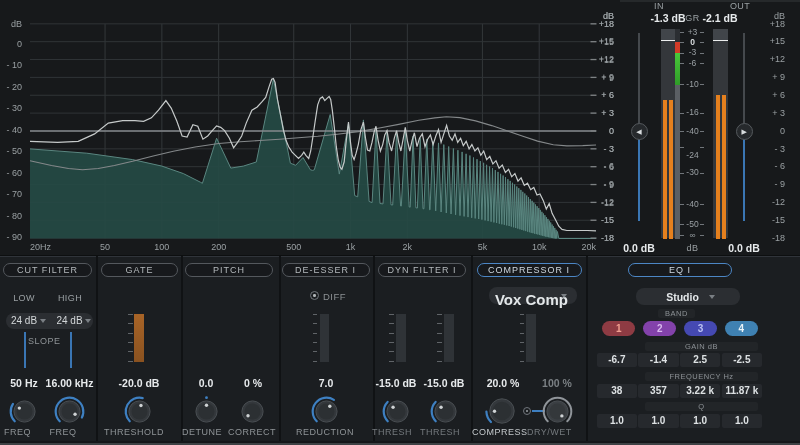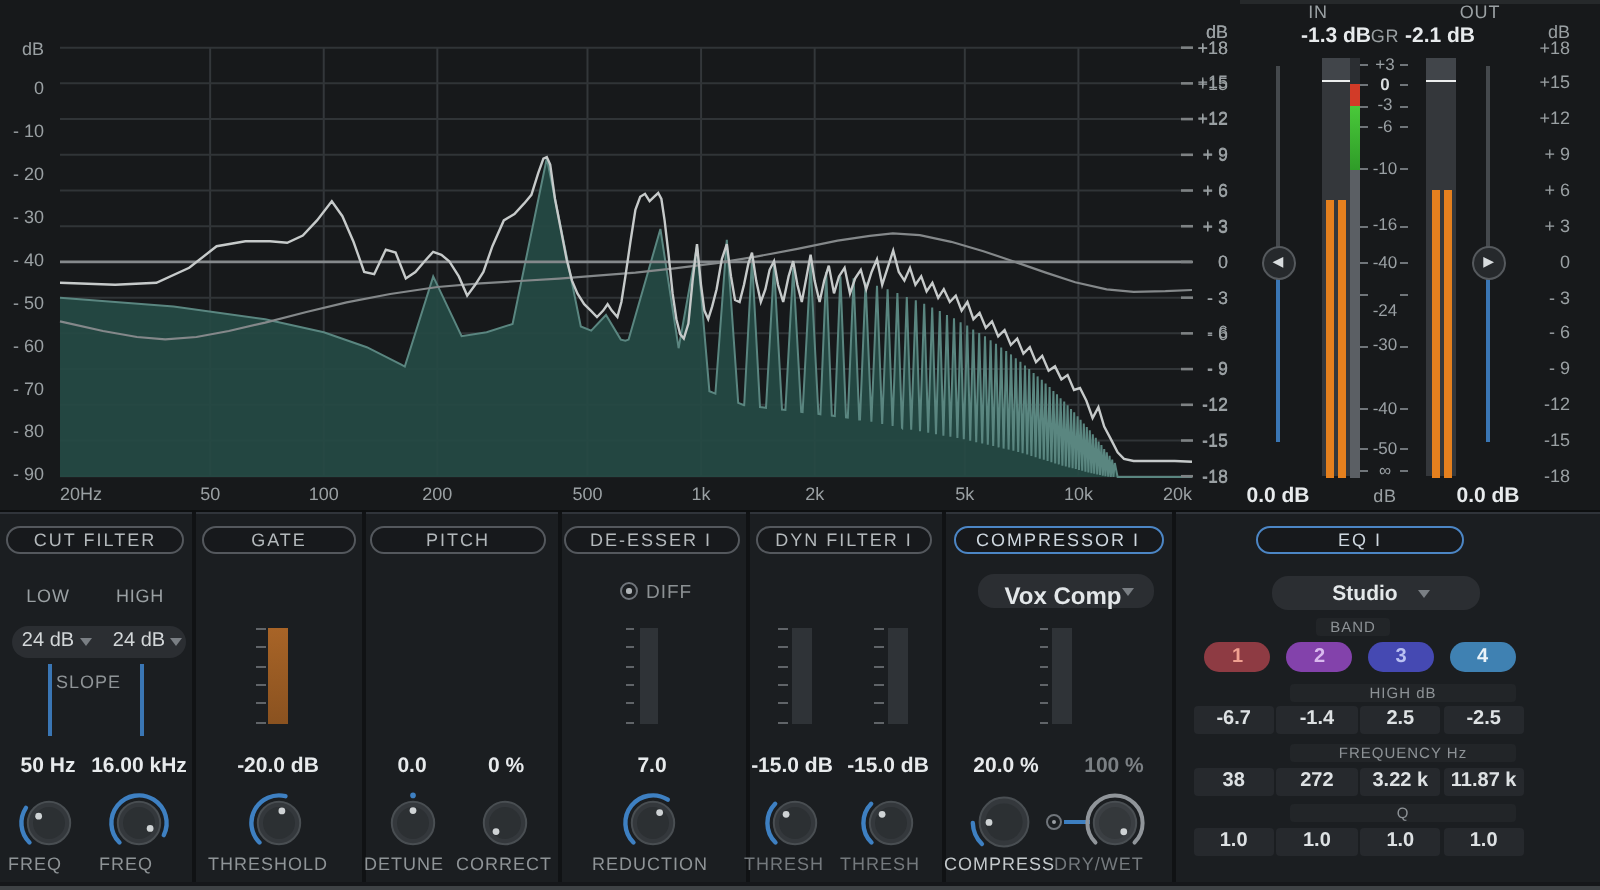--- a/index.html
+++ b/index.html
@@ -304,21 +304,21 @@
         <div style="top: 37.2px;"></div>
         <div style="top: 46.5px;"></div>
       </div>
     <div class="mbar" style="left:443.5px;top:58px;width:10px"></div>
     <div class="val" style="left:366px;top:121px;width:60px">-15.0 dB</div>
     <div class="val" style="left:414px;top:121px;width:60px">-15.0 dB</div>
     <div class="knoblbl" style="left:372px;top:171px;width:50px;color:#74797d">THRESH</div>
     <div class="knoblbl" style="left:420px;top:171px;width:50px;color:#74797d">THRESH</div>
 
     <div class="pill" style="left:489px;top:31.3px;width:88px;height:16.5px"></div>
-    <div class="abs" style="left:494px;top:34.5px;width:75px;text-align:center;color:#e3e7e9;font-size:12px;font-weight:700">Vox Comp</div>
+    <div class="abs" style="left:494px;top:34.5px;width:75px;text-align:center;color:#e3e7e9;font-size:15px;font-weight:700">Vox Comp</div>
     <div class="caret" style="left:561px;top:37.5px"></div>
     <div class="ticks" style="left:519.5px;top:58px">
         <div style="top: 0px;"></div>
         <div style="top: 9.3px;"></div>
         <div style="top: 18.6px;"></div>
         <div style="top: 27.9px;"></div>
         <div style="top: 37.2px;"></div>
         <div style="top: 46.5px;"></div>
       </div>
     <div class="mbar" style="left:526px;top:58px;width:10px"></div>
@@ -334,31 +334,31 @@
     <div class="pill" style="left:636px;top:32px;width:104px;height:16.5px"></div>
     <div class="abs" style="left:645px;top:35px;width:75px;text-align:center;color:#e3e7e9;font-size:10.5px;font-weight:700">Studio</div>
     <div class="caret" style="left:708.5px;top:38.5px"></div>
     <div class="hdr" style="left:658px;top:52.7px;width:37px;height:9.3px">BAND</div>
     <div id="eq-bands">
         <div class="bandpill" style="left:602.3px;top:64.7px;background:#8e3b43;color:#f0a091">1</div>
         <div class="bandpill" style="left:643.3px;top:64.7px;background:#8342ab;color:#d9b9ee">2</div>
         <div class="bandpill" style="left:684px;top:64.7px;background:#4549b2;color:#bac1f2">3</div>
         <div class="bandpill" style="left:724.8px;top:64.7px;background:#3f81b2;color:#eaf3f8">4</div>
       </div>
-    <div class="hdr" style="left:645px;top:86.3px;width:113px;height:8.6px">HIGH dB</div>
+    <div class="hdr" style="left:645px;top:86.3px;width:113px;height:8.6px">GAIN dB</div>
     <div id="eq-gain-cells">
         <div class="cell" style="left:596.7px;top:97.3px;width:40.3px;height:13.4px">-6.7</div>
         <div class="cell" style="left:638.3px;top:97.3px;width:40.3px;height:13.4px">-1.4</div>
         <div class="cell" style="left:680px;top:97.3px;width:40.3px;height:13.4px">2.5</div>
         <div class="cell" style="left:721.7px;top:97.3px;width:40.3px;height:13.4px">-2.5</div>
       </div>
     <div class="hdr" style="left:645px;top:116.3px;width:113px;height:8.7px">FREQUENCY Hz</div>
     <div id="eq-freq-cells">
         <div class="cell" style="left:596.7px;top:128.3px;width:40.3px;height:13.4px">38</div>
-        <div class="cell" style="left:638.3px;top:128.3px;width:40.3px;height:13.4px">272</div>
+        <div class="cell" style="left:638.3px;top:128.3px;width:40.3px;height:13.4px">357</div>
         <div class="cell" style="left:680px;top:128.3px;width:40.3px;height:13.4px">3.22 k</div>
         <div class="cell" style="left:721.7px;top:128.3px;width:40.3px;height:13.4px">11.87 k</div>
       </div>
     <div class="hdr" style="left:645px;top:146.3px;width:113px;height:8.7px">Q</div>
     <div id="eq-q-cells">
         <div class="cell" style="left:596.7px;top:158.3px;width:40.3px;height:13.4px">1.0</div>
         <div class="cell" style="left:638.3px;top:158.3px;width:40.3px;height:13.4px">1.0</div>
         <div class="cell" style="left:680px;top:158.3px;width:40.3px;height:13.4px">1.0</div>
         <div class="cell" style="left:721.7px;top:158.3px;width:40.3px;height:13.4px">1.0</div>
       </div>

